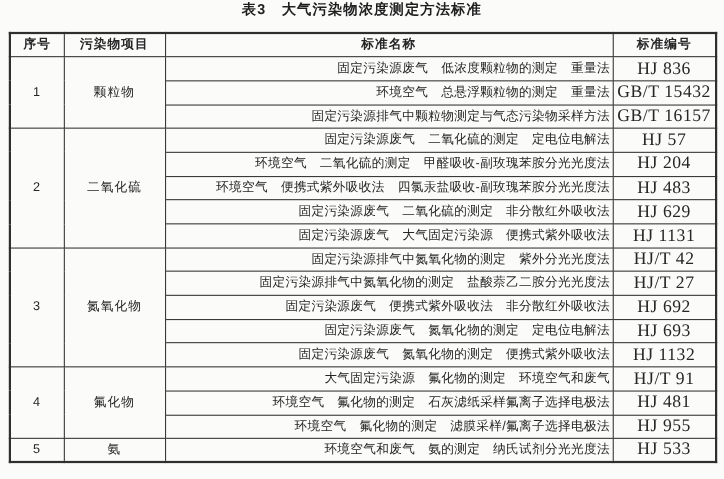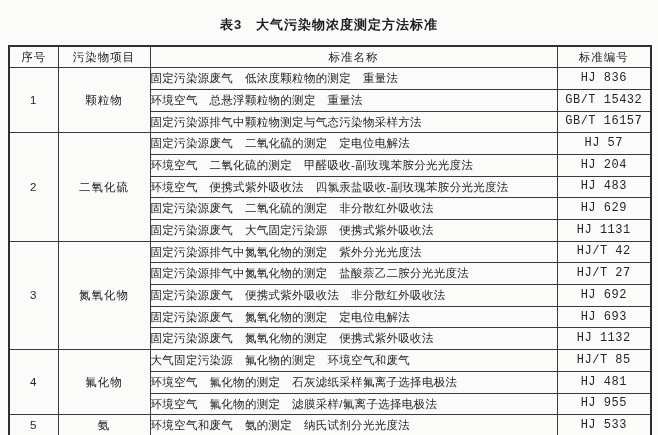--- a/index.html
+++ b/index.html
@@ -11,21 +11,21 @@
     background: #fbfbfa;
     font-family: "Liberation Sans", "DejaVu Sans", sans-serif;
     overflow: hidden;
   }
   .page {
     width: 658px;
     height: 435px;
     position: relative;
   }
   .doc-title {
-    padding-top: 16px;
+    padding-top: 0;
     text-align: center;
     font-size: 13px;
     font-weight: bold;
     color: #1f1f1f;
     letter-spacing: 1px;
     line-height: 18px;
   }
   table.standards {
     border-collapse: collapse;
     table-layout: fixed;
@@ -45,29 +45,30 @@
     height: 21.7px;
     padding: 0 2px;
     text-align: center;
     vertical-align: middle;
     line-height: 1.1;
     white-space: nowrap;
     overflow: hidden;
   }
   th {
     letter-spacing: 1px;
+    font-weight: bold;
   }
   td.name-cell {
-    text-align: left;
-    padding-left: 0;
+    text-align: right;
+    padding-left: 11px;
     letter-spacing: 0.3px;
   }
   td.code-cell {
-    font-family: Liberation Mono, monospace;
-    font-size: 12px;
+    font-family: Liberation Serif, serif;
+    font-size: 16px;
     letter-spacing: 0.5px;
   }
   td.num-cell, td.pollutant-cell {
     letter-spacing: 1px;
   }
 </style>
 </head>
 <body>
 
 <div class="page">
@@ -144,21 +145,21 @@
           <td class="code-cell">HJ 693</td>
         </tr>
         <tr>
           <td class="name-cell">固定污染源废气　氮氧化物的测定　便携式紫外吸收法</td>
           <td class="code-cell">HJ 1132</td>
         </tr>
         <tr>
           <td class="num-cell" rowspan="3">4</td>
           <td class="pollutant-cell" rowspan="3">氟化物</td>
           <td class="name-cell">大气固定污染源　氟化物的测定　环境空气和废气</td>
-          <td class="code-cell">HJ/T 85</td>
+          <td class="code-cell">HJ/T 91</td>
         </tr>
         <tr>
           <td class="name-cell">环境空气　氟化物的测定　石灰滤纸采样氟离子选择电极法</td>
           <td class="code-cell">HJ 481</td>
         </tr>
         <tr>
           <td class="name-cell">环境空气　氟化物的测定　滤膜采样/氟离子选择电极法</td>
           <td class="code-cell">HJ 955</td>
         </tr>
         <tr>

